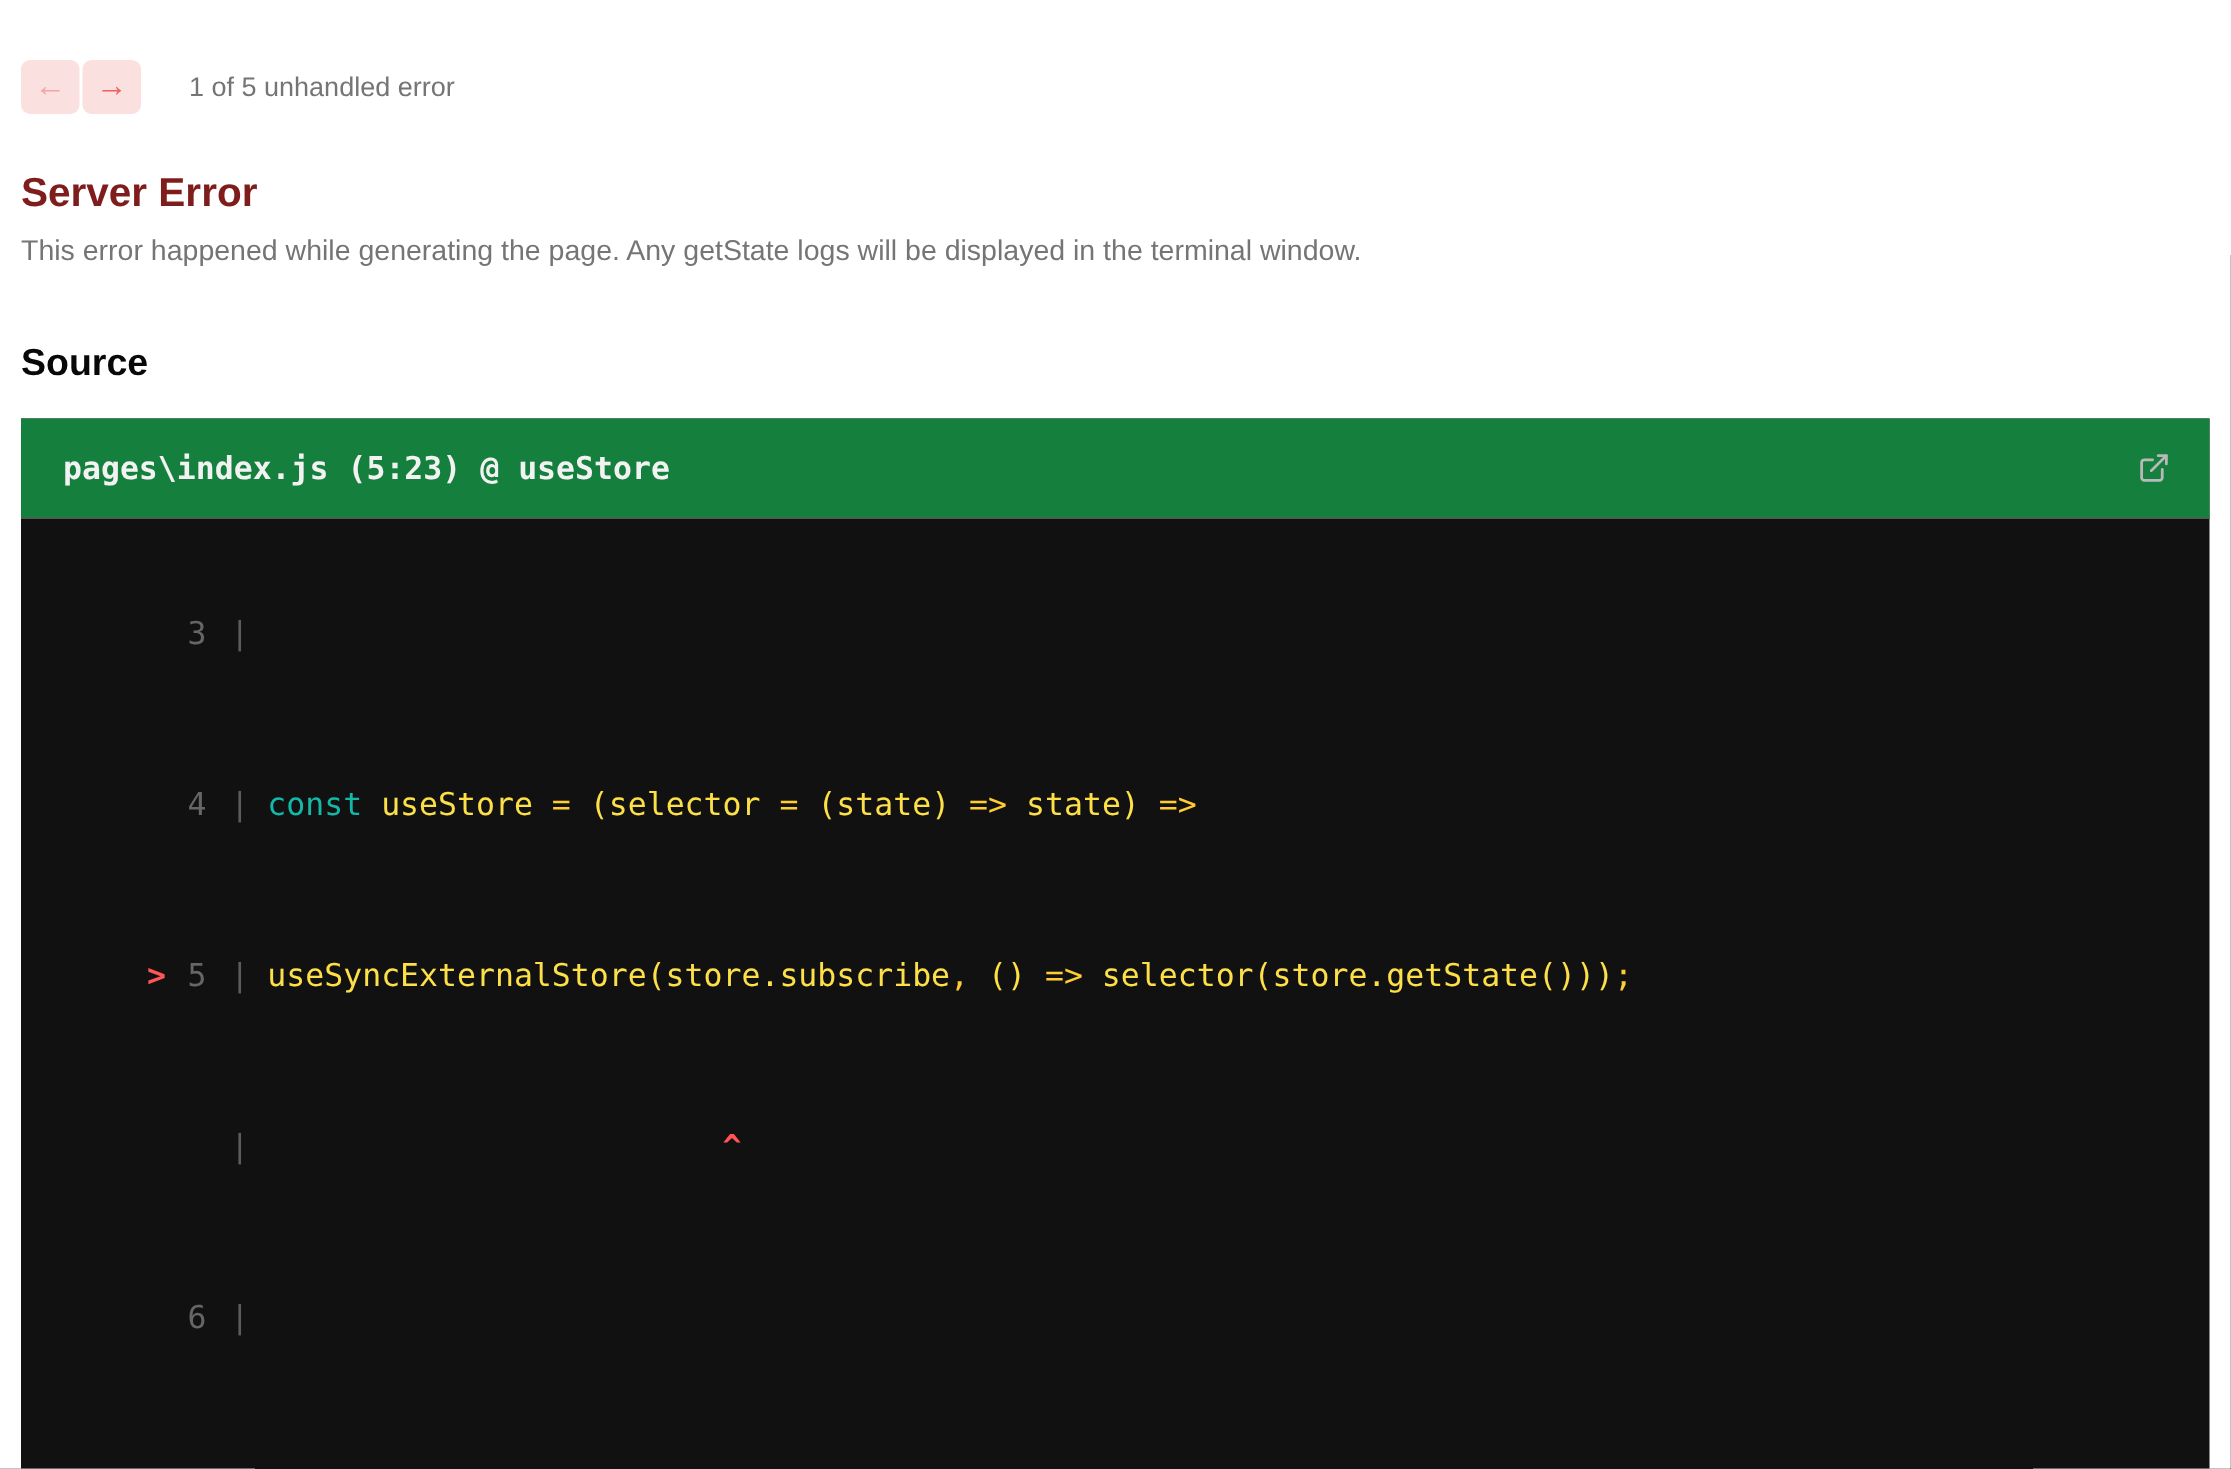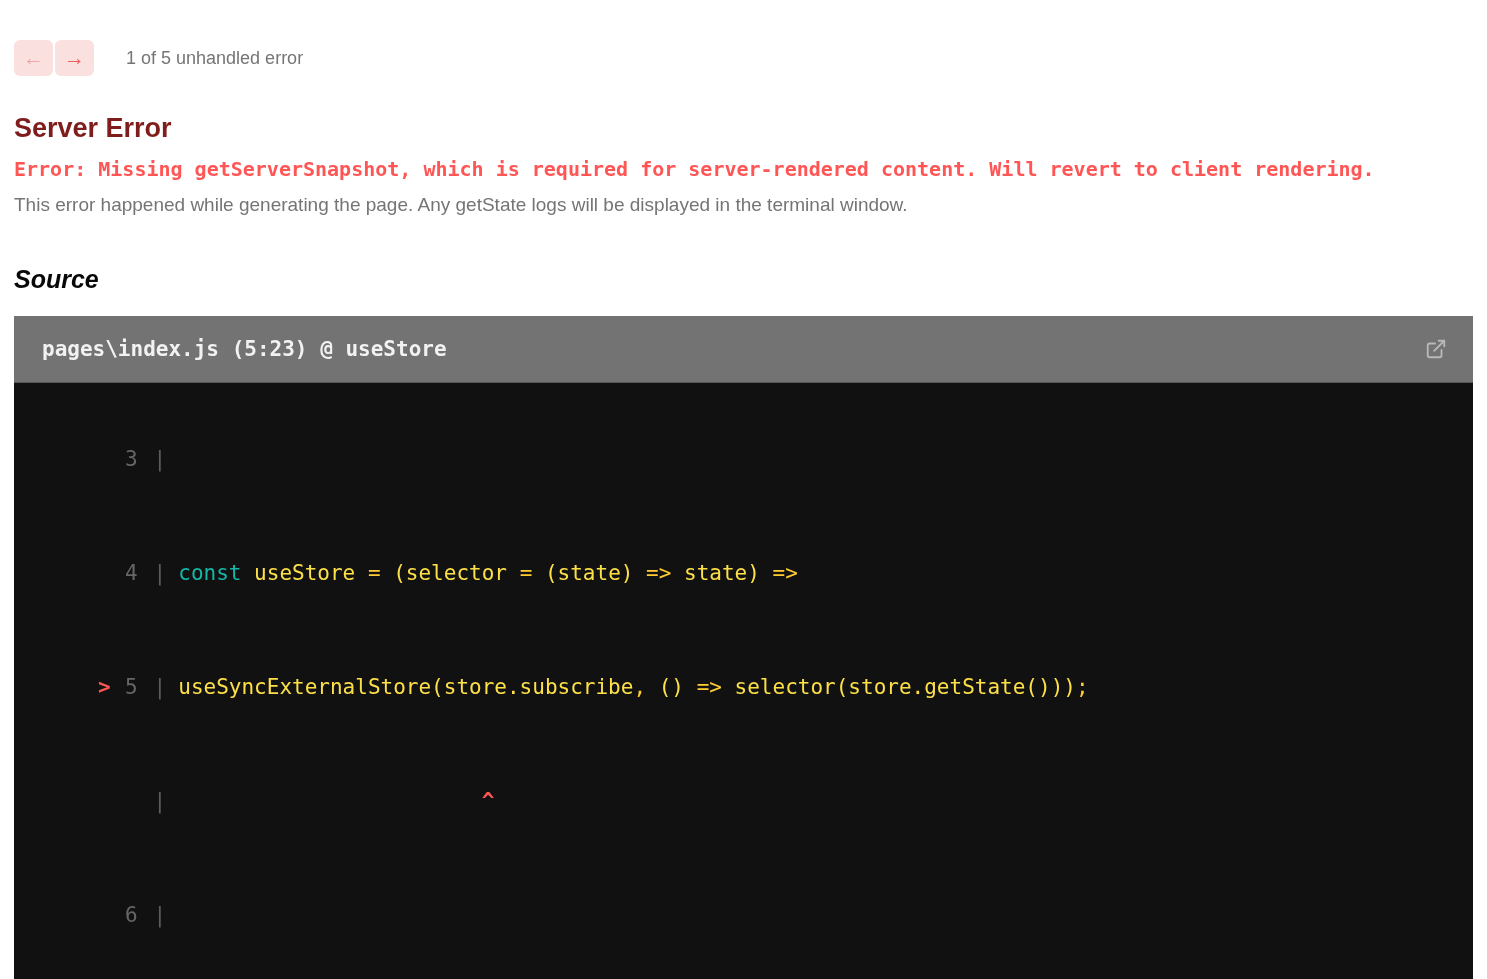--- a/index.html
+++ b/index.html
@@ -30,28 +30,28 @@
   
   .error-heading { margin-top: 37px; font-size: 27px; font-weight: 700; color: #7f1d1d; letter-spacing: 0; }
   .error-message {
     margin-top: 13px;
     font-family: "DejaVu Sans Mono", monospace;
     font-weight: 700; font-size: 20px;
     color: #ff5555;
   }
   .error-desc { margin-top: 13px; font-size: 19px; color: #757575; }
 
-  .section-heading { font-size: 25px; font-weight: 700; color: #080808; font-style: italic; }
+  .section-heading { font-size: 25px; font-weight: 700; color: #080808; }
   .source-heading { margin-top: 49px; }
 
   
   .code-frame { margin-top: 22px; background: #111111; }
   .code-header {
     display: flex; align-items: center; justify-content: space-between;
-    background: #737373;
+    background: #15803d;
     border-bottom: 1px solid #565656;
     padding: 21px 26px 21px 28px;
     cursor: pointer;
   }
   .code-header-file {
     font-family: "DejaVu Sans Mono", monospace;
     font-weight: 700; font-size: 21px; color: #f2f2f2;
   }
   .ext-icon { width: 22px; height: 22px; color: #b9b9b9; flex: 0 0 auto; }
   .ext-icon svg { width: 100%; height: 100%; display: block; }
@@ -78,21 +78,20 @@
 
   <div class="nav">
     <div class="nav-buttons">
       <button class="nav-btn prev">←</button>
       <button class="nav-btn next">→</button>
     </div>
     <span class="nav-count">1 of 5 unhandled error</span>
   </div>
 
   <h1 class="error-heading">Server Error</h1>
-  <p class="error-message">Error: Missing getServerSnapshot, which is required for server-rendered content. Will revert to client rendering.</p>
   <p class="error-desc">This error happened while generating the page. Any getState logs will be displayed in the terminal window.</p>
 
   <h2 class="section-heading source-heading">Source</h2>
 
   <div class="code-frame">
     <div class="code-header">
       <span class="code-header-file">pages\index.js (5:23) @ useStore</span>
       <span class="ext-icon">
         <svg viewBox="0 0 24 24" fill="none" stroke="currentColor" stroke-width="2" stroke-linecap="round" stroke-linejoin="round">
           <path d="M18 13v6a2 2 0 0 1-2 2H5a2 2 0 0 1-2-2V8a2 2 0 0 1 2-2h6"></path>

